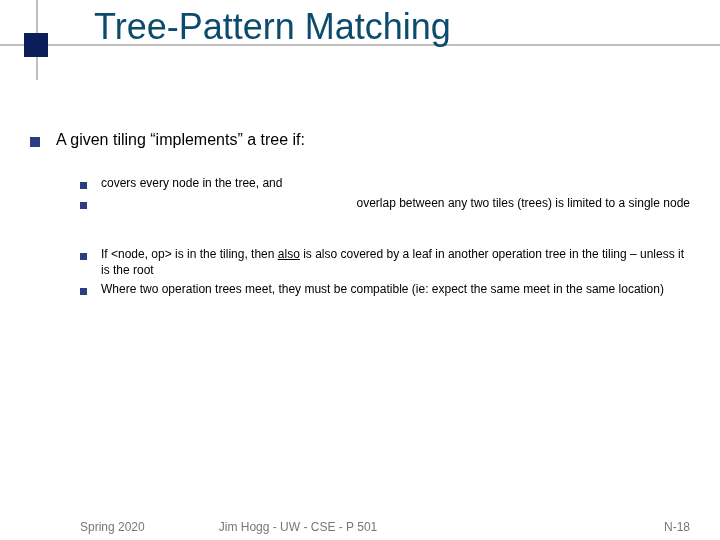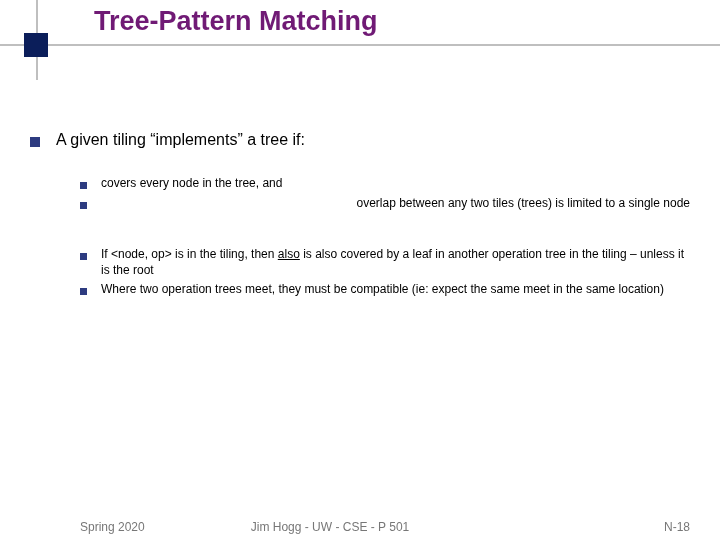--- a/index.html
+++ b/index.html
@@ -47,23 +47,23 @@
     left: 24px;
     top: 33px;
     width: 24px;
     height: 24px;
     background: #0b1e5a;
   }
   .slide-title {
     position: absolute;
     top: 6px;
     left: 94px;
-    font-size: 27px;
-    color: #701a75;
-    font-weight: bold;
+    font-size: 36px;
+    color: #0c4a6e;
+    font-weight: normal;
   }
   .body {
     position: absolute;
     top: 130px;
     left: 30px;
     width: 660px;
   }
   .l1 {
     display: flex;
     align-items: flex-start;
@@ -118,21 +118,20 @@
   }
   .footer-left {
     position: absolute;
     left: 80px;
   }
   .footer-center {
     position: absolute;
     left: 0;
     width: 596px;
     text-align: center;
-    margin-left: 32px;
   }
   .footer-right {
     position: absolute;
     right: 30px;
   }
 </style>
 </head>
 <body>
 
 <div class="slide">

